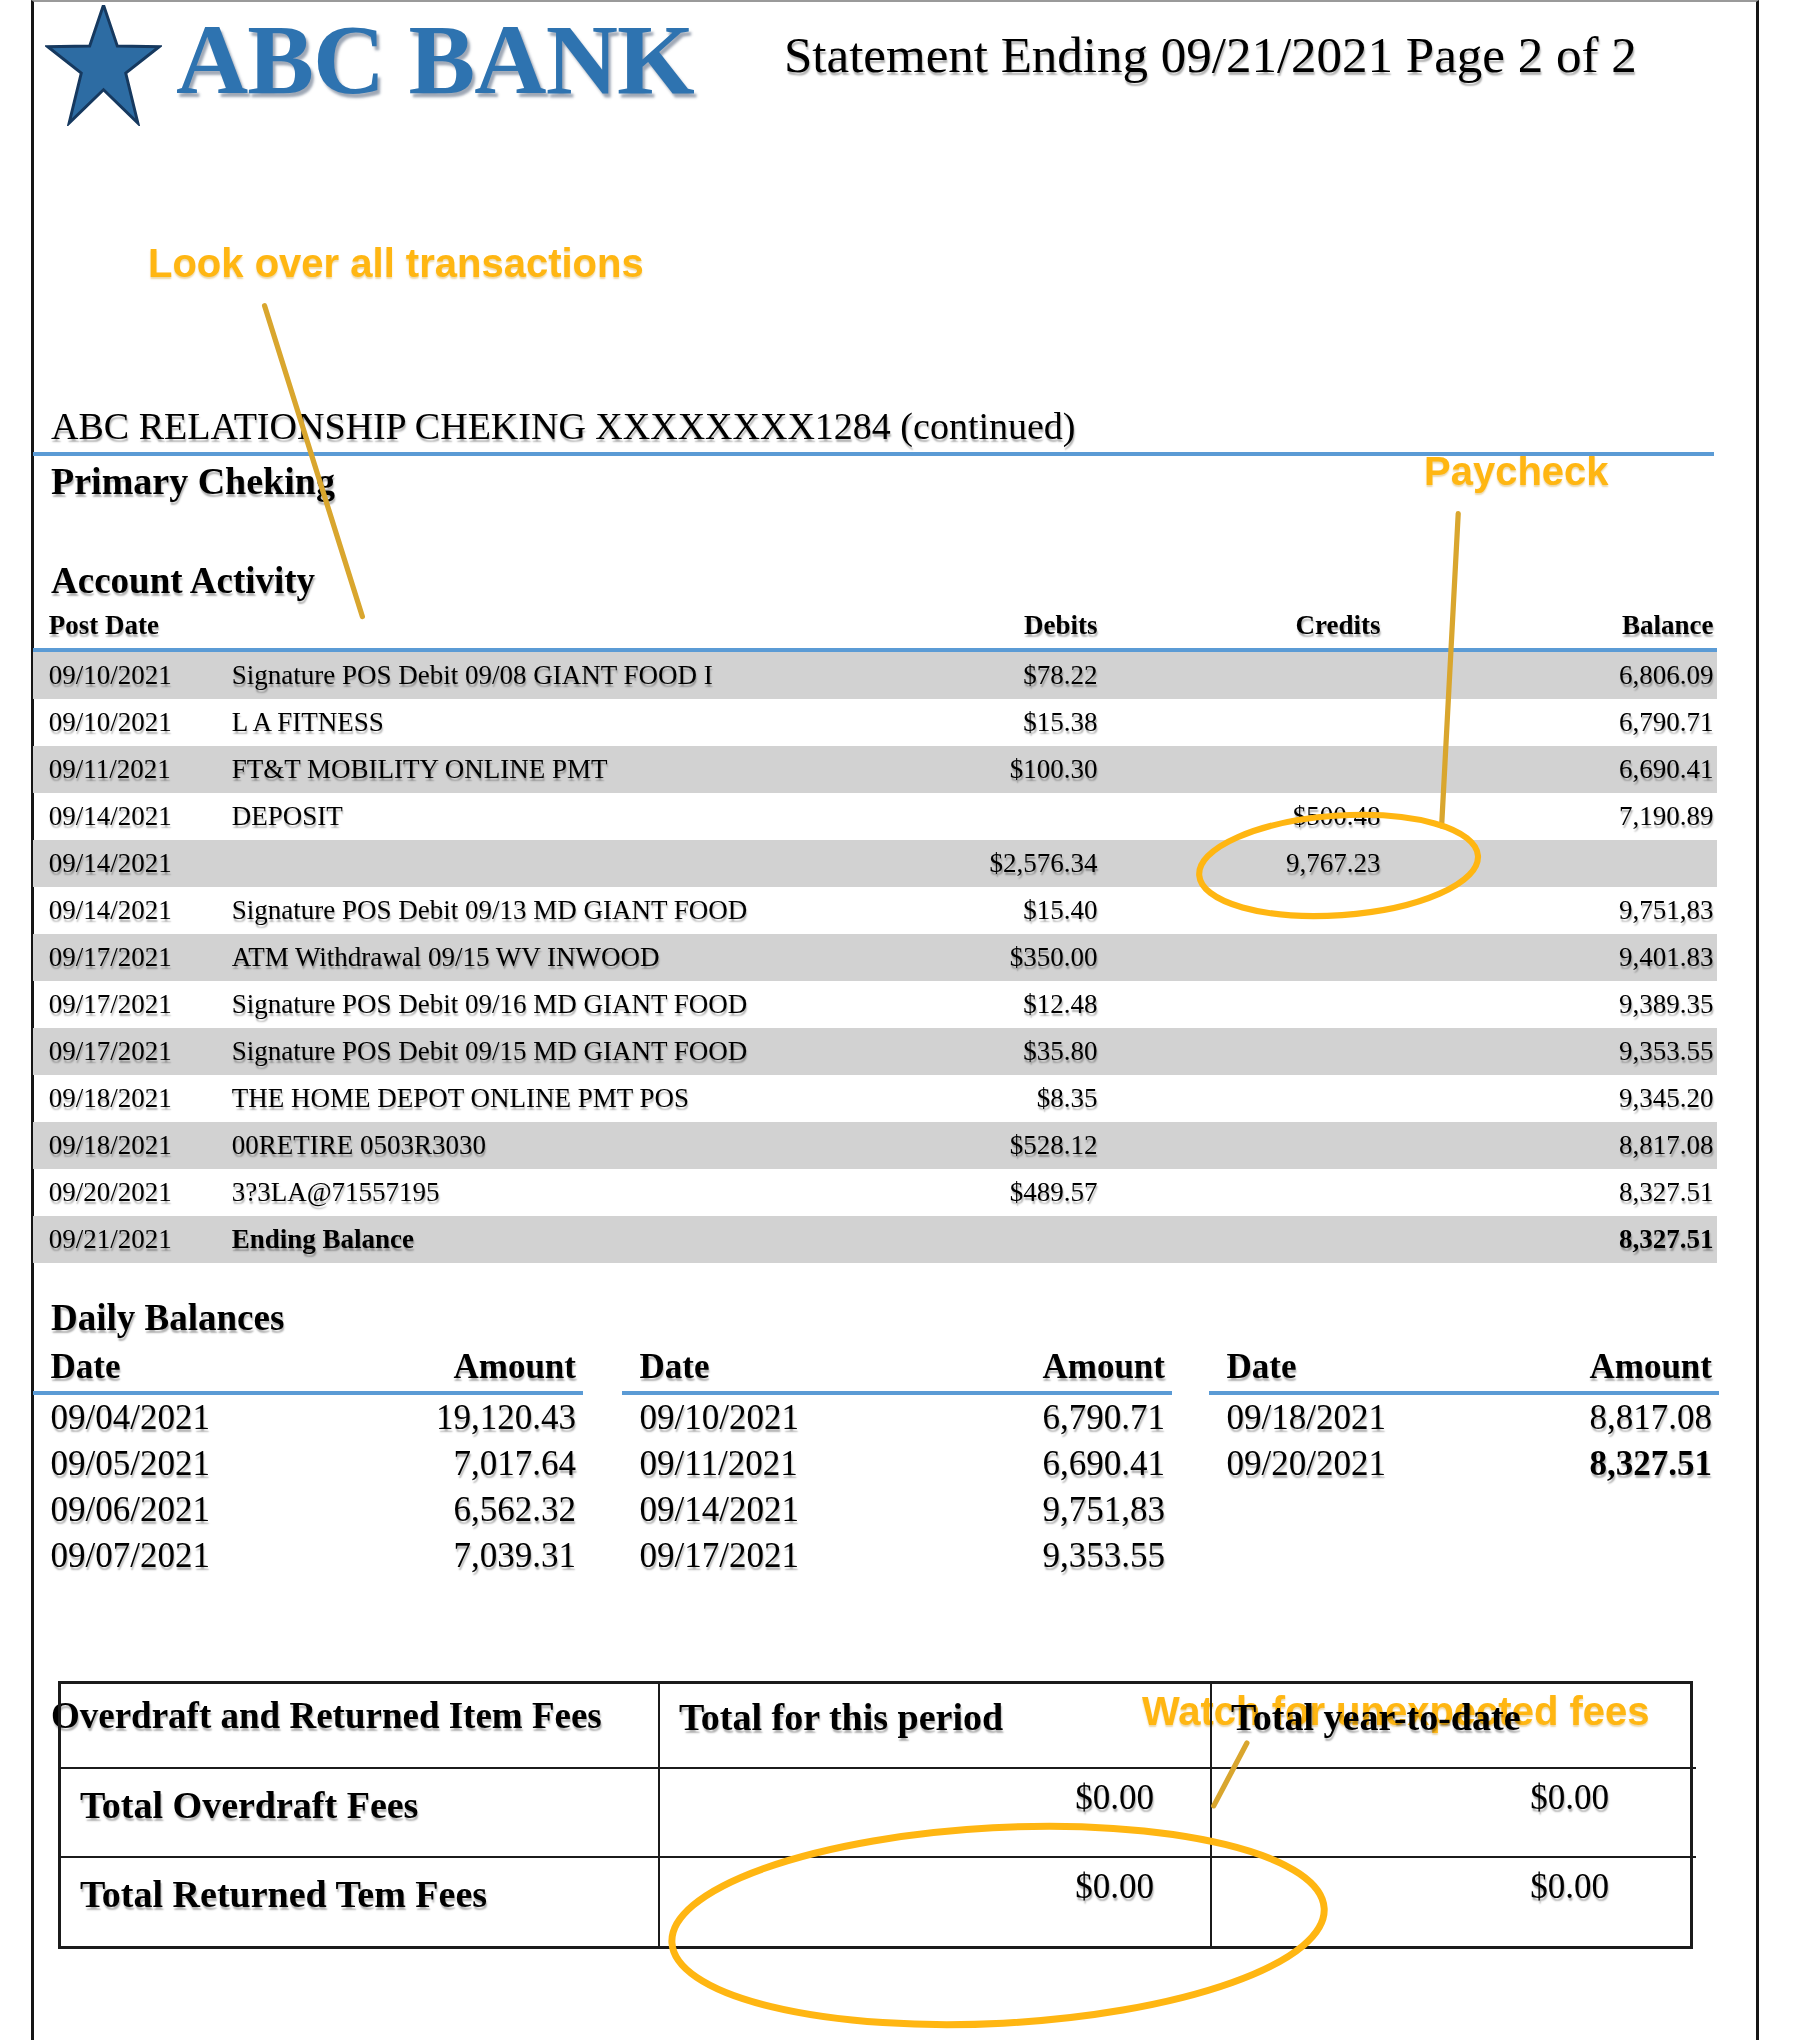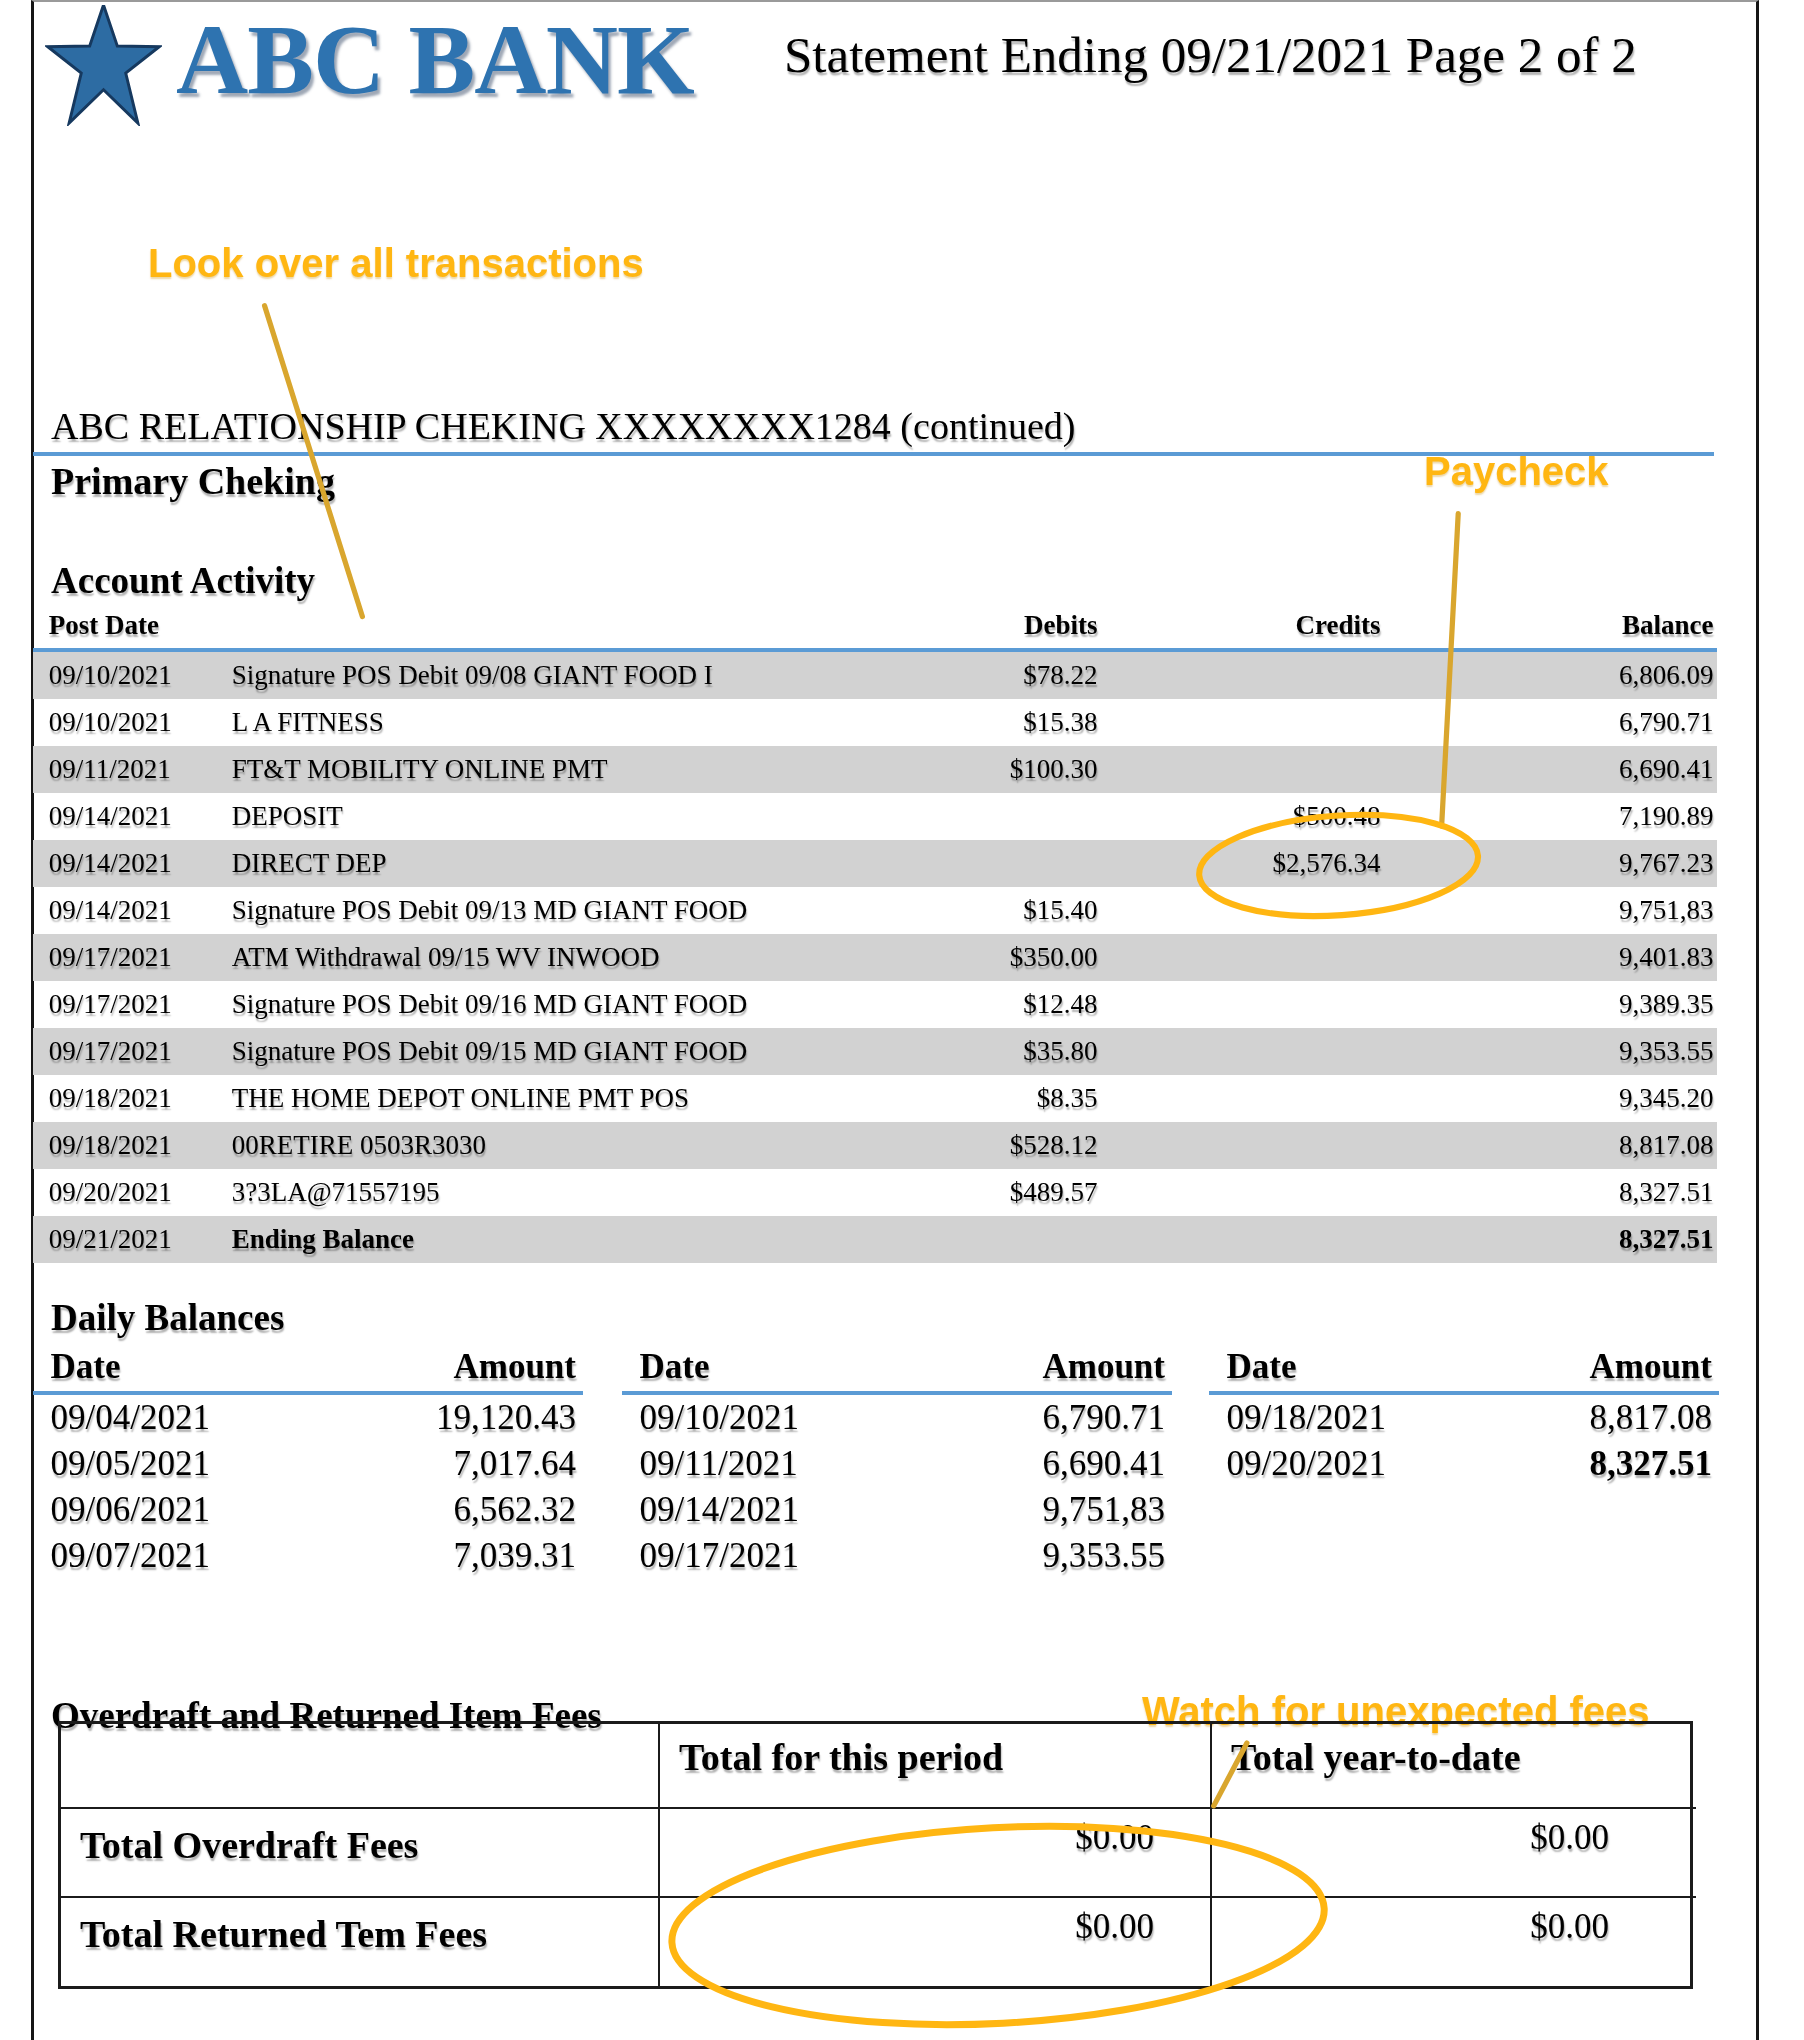--- a/index.html
+++ b/index.html
@@ -31,21 +31,21 @@
   .num{text-align:right;white-space:nowrap;}
   .bold{font-weight:bold;}
   
   .db-group{position:absolute;font-size:35px;}
   .db-head{display:flex;justify-content:space-between;height:44px;align-items:flex-start;
            font-weight:bold;padding:0 7px 0 17.5px;}
   .db-row{display:flex;justify-content:space-between;height:46px;align-items:center;
           padding:0 7px 0 17.5px;gap:24px;}
   .db-rule{height:4.4px;background:#5b9bd5;}
   
-  .fees{position:absolute;left:58px;top:1721px;width:1635px;
+  .fees{position:absolute;left:58px;top:1681px;width:1635px;
         display:grid;grid-template-columns:599px 552px 484px;grid-template-rows:85px 89px 88px;
         border:3.5px solid #1b1b1b;box-sizing:border-box;}
   .fees > div{border-right:2.6px solid #1b1b1b;border-bottom:2.6px solid #1b1b1b;box-sizing:border-box;}
   .fees > div:nth-child(3n){border-right:none;}
   .fees > div:nth-child(n+7){border-bottom:none;}
   .fee-h{font-size:38px;font-weight:bold;padding:10.5px 0 0 19px;}
   .fee-label{font-size:38px;font-weight:bold;padding:14px 0 0 19px;}
   .fee-val{font-size:35px;text-align:right;padding-top:8.7px;}
   .fee-val.period{padding-right:56px;}
   .fee-val.ytd{padding-right:87px;}
@@ -104,21 +104,20 @@
       </div>
       <div class="act-grid act-row">
         <div>09/14/2021</div>
           <div>DEPOSIT</div>
         <div class="num"></div>
           <div class="num">$500.48</div>
           <div class="num">7,190.89</div>
       </div>
       <div class="act-grid act-row">
         <div>09/14/2021</div>
-          <div>DIRECT DEP</div>
         <div class="num"></div>
           <div class="num">$2,576.34</div>
           <div class="num">9,767.23</div>
       </div>
       <div class="act-grid act-row">
         <div>09/14/2021</div>
           <div>Signature POS Debit 09/13 MD GIANT FOOD</div>
         <div class="num">$15.40</div>
           <div class="num"></div>
           <div class="num">9,751,83</div>

